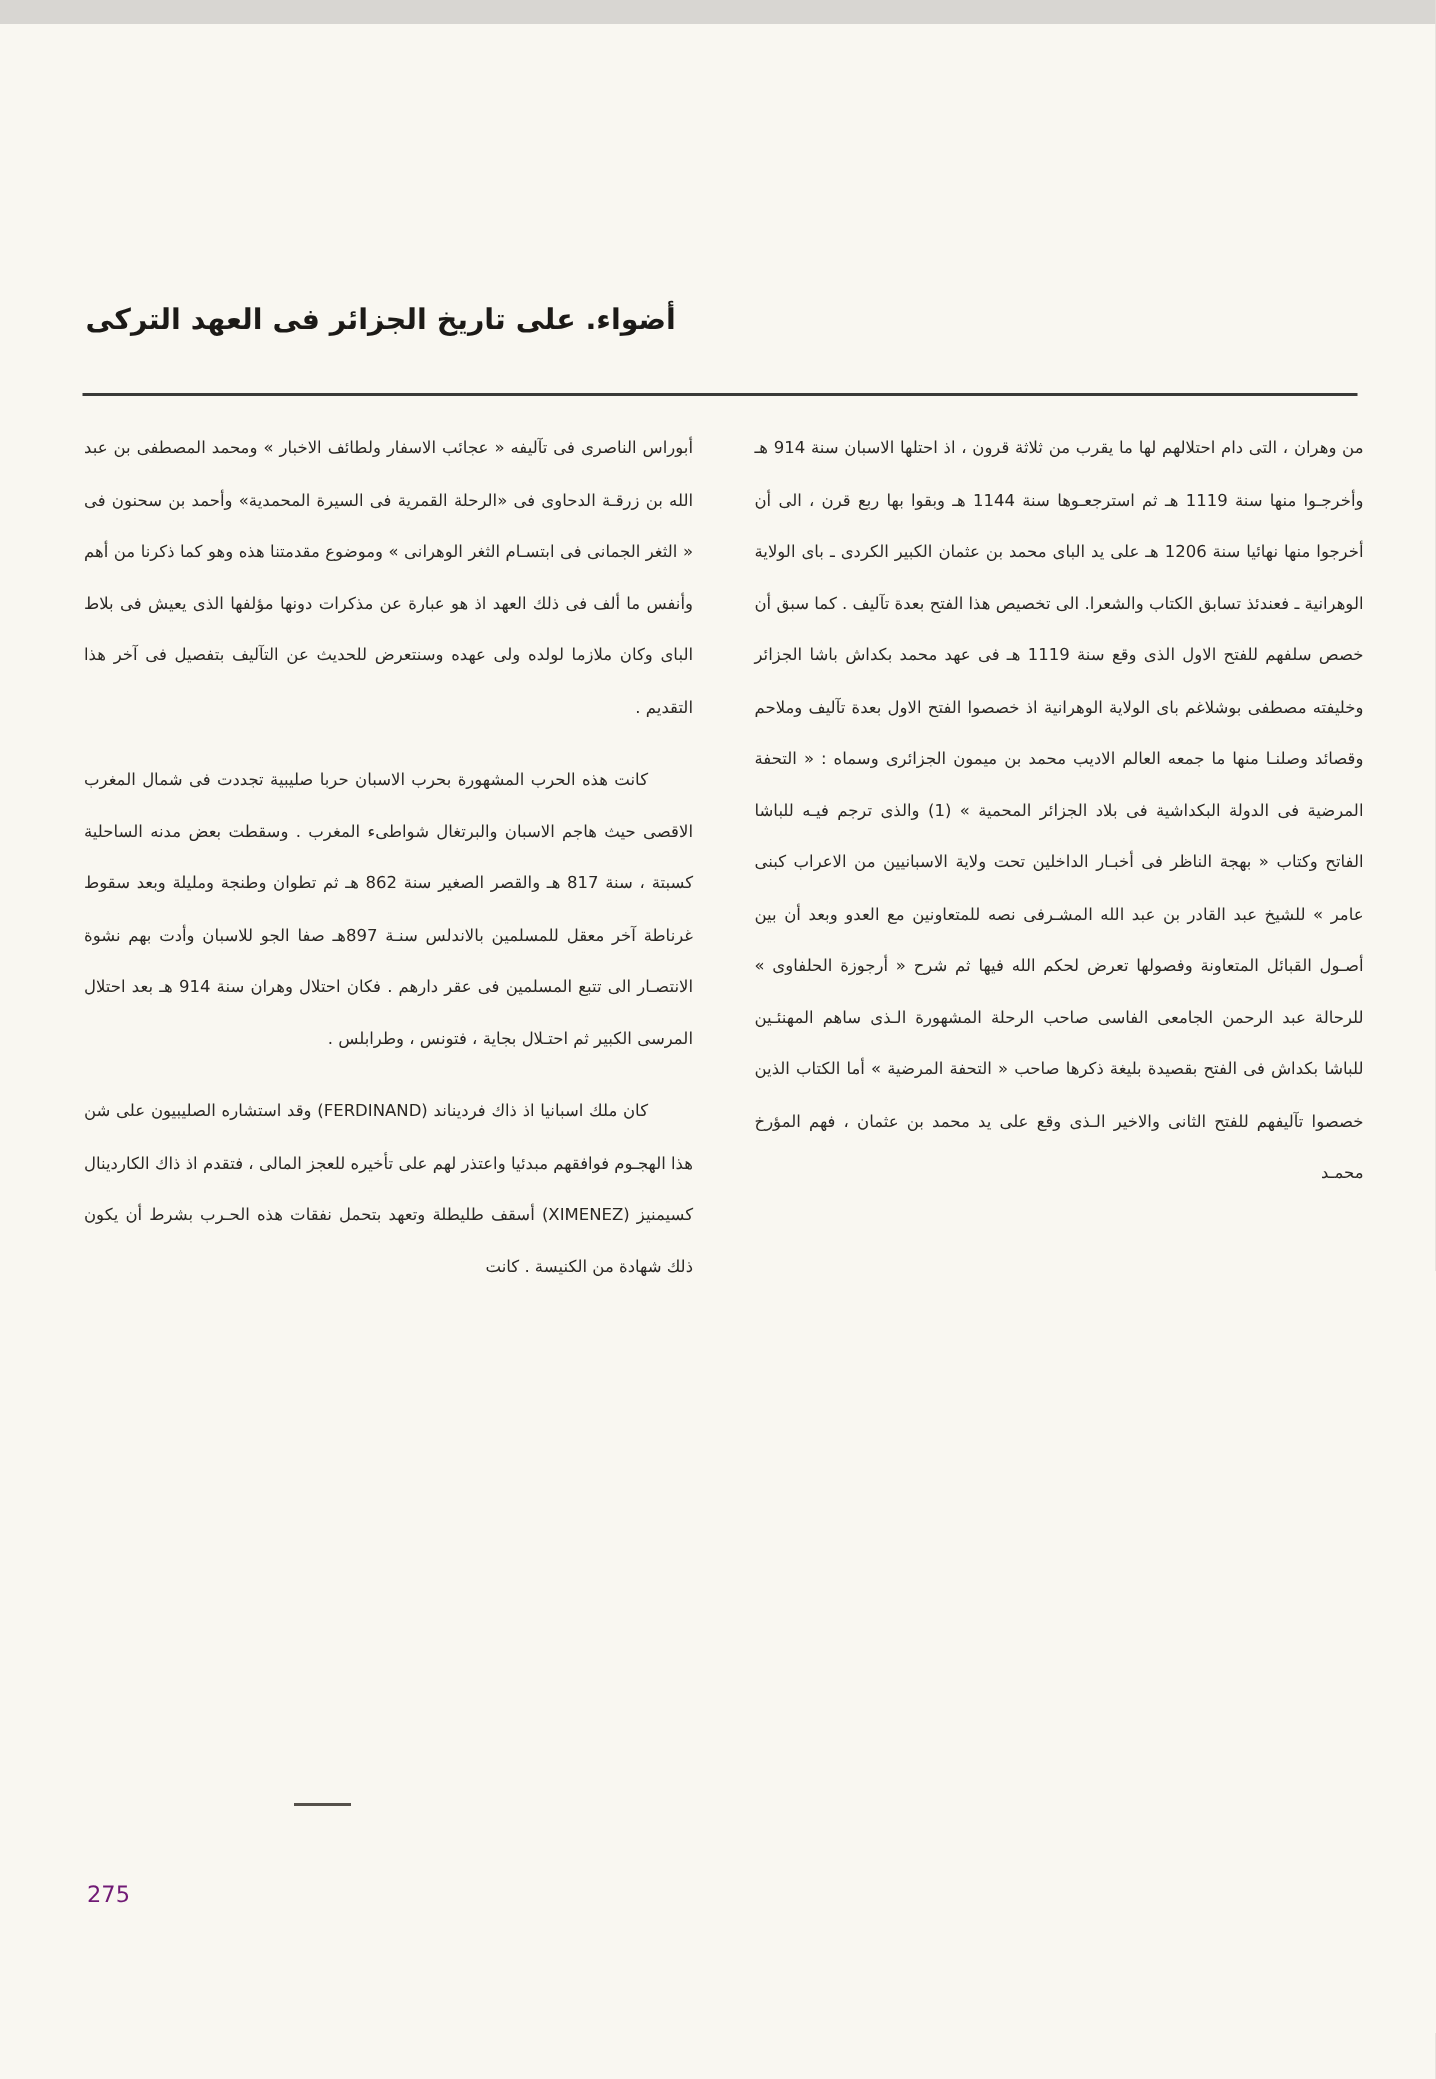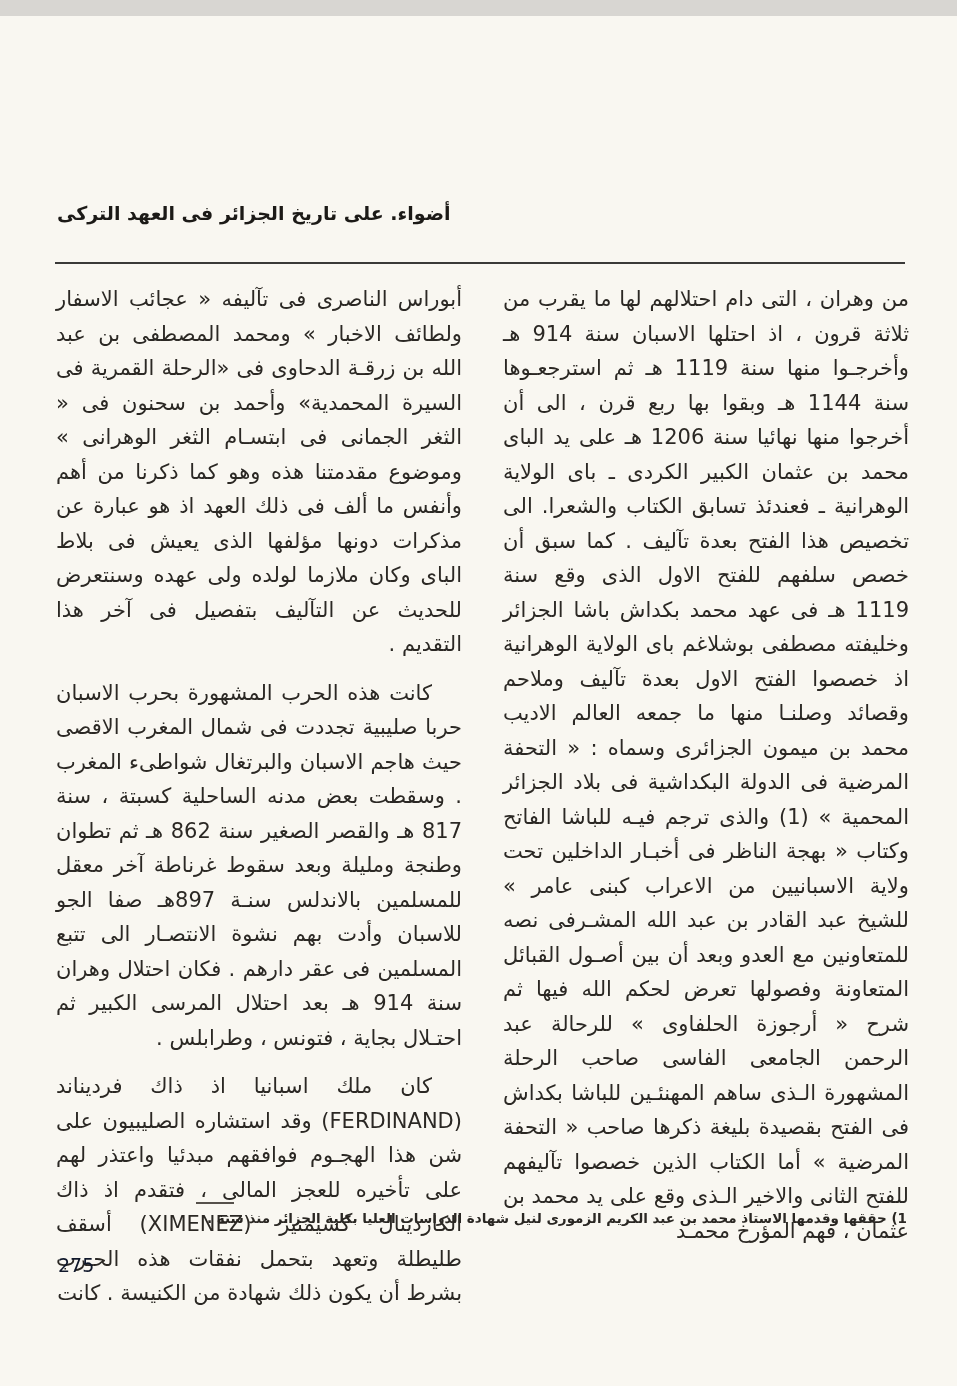--- a/index.html
+++ b/index.html
@@ -35,21 +35,21 @@
     width: 850px;
     height: 2px;
     background: #3a3a38;
   }
   .col {
     position: absolute;
     top: 266px;
     width: 406px;
     direction: rtl;
     text-align: justify;
-    font-size: 21px;
+    font-size: 11px;
     line-height: 34.5px;
     color: #2b2824;
   }
   .col p { margin: 0 0 14px 0; }
   .col p.indent { text-indent: 30px; }
   .col-right { right: 48px; }
   .col-left  { left: 56px; }
   .footnote-rule {
     position: absolute;
     top: 1186px;
@@ -67,22 +67,22 @@
     text-align: right;
     font-size: 13.5px;
     font-weight: bold;
     line-height: 20px;
     color: #2a2723;
   }
   .page-number {
     position: absolute;
     top: 1238px;
     left: 58px;
-    font-size: 19px;
-    color: #0f172a;
+    font-size: 15px;
+    color: #701a75;
   }
 </style>
 </head>
 <body>
 
 <div class="page">
 
   <div class="header-title">أضواء. على تاريخ الجزائر فى العهد التركى</div>
 
   <div class="rule"></div>
@@ -92,17 +92,16 @@
   </div>
 
   <div class="col col-left">
     <p>أبوراس الناصرى فى تآليفه « عجائب الاسفار ولطائف الاخبار » ومحمد المصطفى بن عبد الله بن زرقـة الدحاوى فى «الرحلة القمرية فى السيرة المحمدية» وأحمد بن سحنون فى « الثغر الجمانى فى ابتسـام الثغر الوهرانى » وموضوع مقدمتنا هذه وهو كما ذكرنا من أهم وأنفس ما ألف فى ذلك العهد اذ هو عبارة عن مذكرات دونها مؤلفها الذى يعيش فى بلاط الباى وكان ملازما لولده ولى عهده وسنتعرض للحديث عن التآليف بتفصيل فى آخر هذا التقديم .</p>
     <p class="indent">كانت هذه الحرب المشهورة بحرب الاسبان حربا صليبية تجددت فى شمال المغرب الاقصى حيث هاجم الاسبان والبرتغال شواطىء المغرب . وسقطت بعض مدنه الساحلية كسبتة ، سنة 817 هـ والقصر الصغير سنة 862 هـ ثم تطوان وطنجة ومليلة وبعد سقوط غرناطة آخر معقل للمسلمين بالاندلس سنـة 897هـ صفا الجو للاسبان وأدت بهم نشوة الانتصـار الى تتبع المسلمين فى عقر دارهم . فكان احتلال وهران سنة 914 هـ بعد احتلال المرسى الكبير ثم احتـلال بجاية ، فتونس ، وطرابلس .</p>
     <p class="indent">كان ملك اسبانيا اذ ذاك فرديناند (FERDINAND) وقد استشاره الصليبيون على شن هذا الهجـوم فوافقهم مبدئيا واعتذر لهم على تأخيره للعجز المالى ، فتقدم اذ ذاك الكاردينال كسيمنيز (XIMENEZ) أسقف طليطلة وتعهد بتحمل نفقات هذه الحـرب بشرط أن يكون ذلك شهادة من الكنيسة . كانت</p>
   </div>
 
   <div class="footnote-rule"></div>
 
-  <div class="footnote">1) حققها وقدمها الاستاذ محمد بن عبد الكريم الزمورى لنيل شهادة الدراسات العليا بكلية الجزائر منذ سنة .</div>
 
   <div class="page-number">275</div>
 
 </div>
 
 </body></html>

